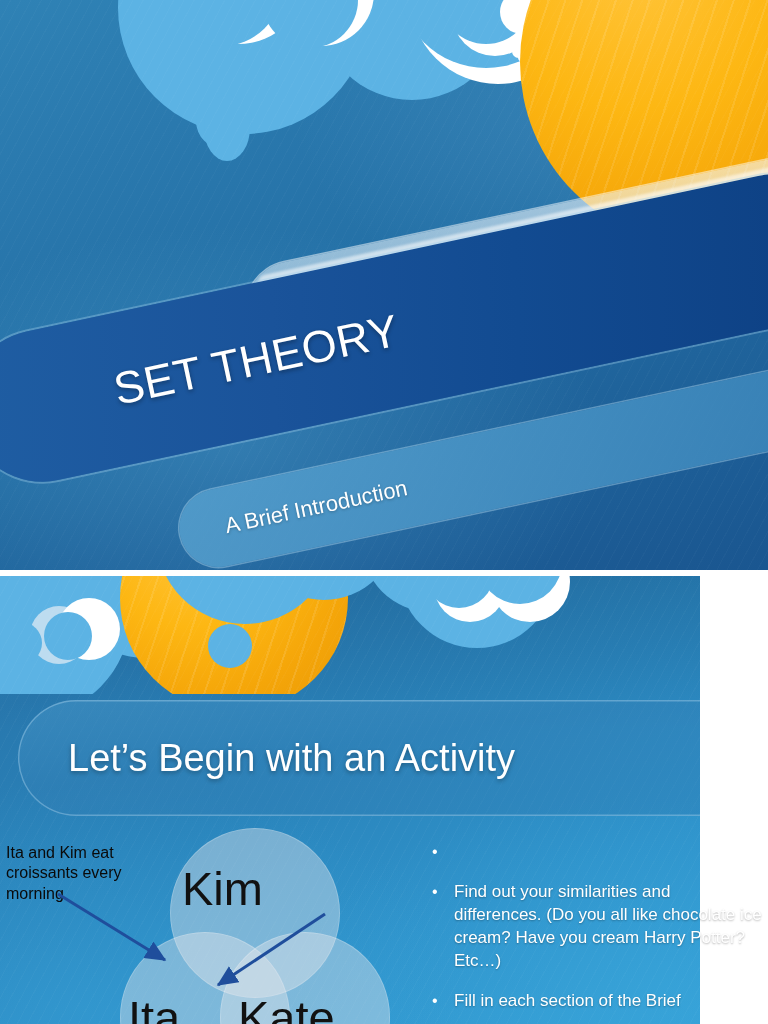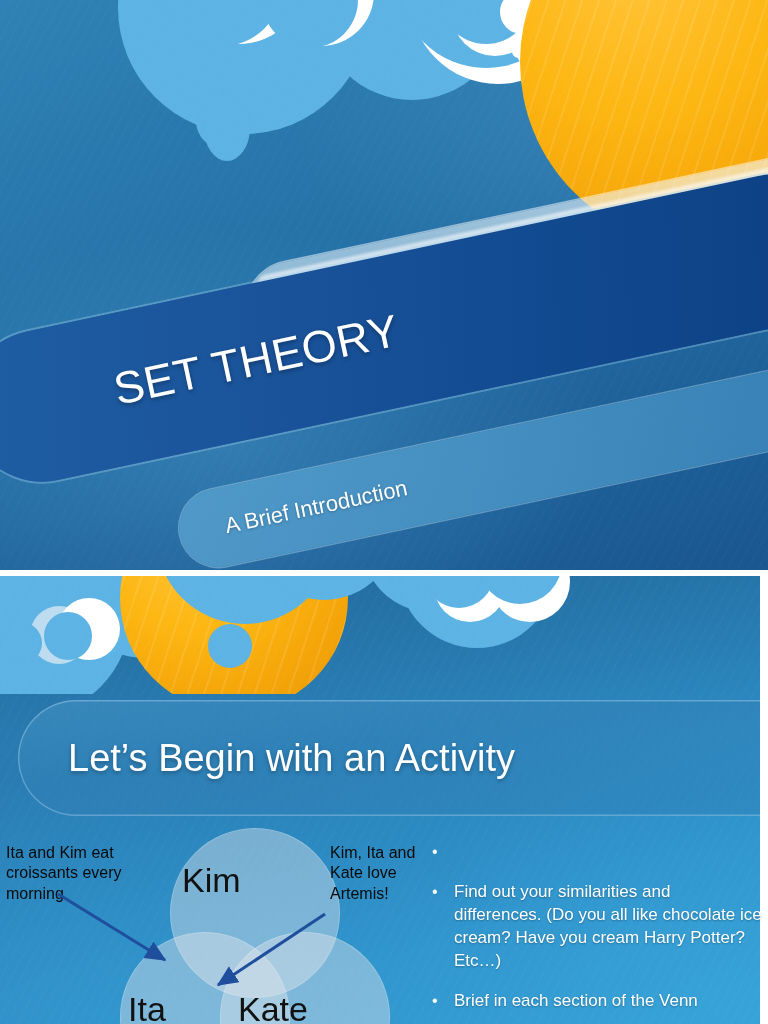--- a/index.html
+++ b/index.html
@@ -147,21 +147,21 @@
     position: absolute;
     left: 0; top: 570px;
     width: 768px; height: 6px;
     background: #ffffff;
   }
 
   
   .slide2 {
     position: absolute;
     left: 0; top: 576px;
-    width: 760px; height: 448px;
+    width: 700px; height: 448px;
     overflow: hidden;
     background: linear-gradient(158deg, #2b7dB2 0%, #2878ae 18%, #2a84bb 45%, #2f93cb 72%, #35a0d6 100%);
   }
   .s2-bg-sheen {
     position: absolute; inset: 0;
     background:
       radial-gradient(ellipse 80% 70% at 12% 96%, rgba(55,160,215,0.45), rgba(55,160,215,0) 72%),
       radial-gradient(ellipse 70% 60% at 92% 92%, rgba(60,170,222,0.38), rgba(60,170,222,0) 72%),
       linear-gradient(180deg, rgba(20,70,115,0.22) 0%, rgba(20,70,115,0) 34%);
   }
@@ -206,21 +206,21 @@
     border-radius: 50%;
     background: rgba(228,232,235,0.42);
     border: 1px solid rgba(255,255,255,0.20);
   }
   .venn-kim  { left: 50px;  top: 0px;   }
   .venn-ita  { left: 0px;   top: 104px; }
   .venn-kate { left: 100px; top: 104px; }
   .venn-label {
     position: absolute;
     color: #111111;
-    font-size: 34px;
+    font-size: 47px;
     white-space: nowrap;
   }
   .lbl-kim  { left: 182px; top: 861px; }
   .lbl-ita  { left: 128px; top: 990px; }
   .lbl-kate { left: 238px; top: 990px; }
 
   .note {
     position: absolute;
     color: #0a0a0a;
     font-size: 16px;
@@ -344,21 +344,20 @@
   <div class="venn">
     <div class="venn-circle venn-kim"></div>
     <div class="venn-circle venn-ita"></div>
     <div class="venn-circle venn-kate"></div>
   </div>
   <div class="venn-label lbl-kim">Kim</div>
   <div class="venn-label lbl-ita">Ita</div>
   <div class="venn-label lbl-kate">Kate</div>
 
   <div class="note note-left">Ita and Kim eat croissants every morning</div>
-  <div class="note note-right">Kim, Ita and Kate love Artemis!</div>
 
   <svg class="arrow-svg" viewBox="0 0 768 448">
     <defs>
       <marker id="ah" markerWidth="9" markerHeight="9" refX="6.5" refY="3.2" orient="auto">
         <path d="M0,0 L7,3.2 L0,6.4 Z" fill="#1f4e9c"></path>
       </marker>
     </defs>
     <line x1="58" y1="318" x2="165" y2="384" stroke="#1f4e9c" stroke-width="3" marker-end="url(#ah)"></line>
     <line x1="325" y1="338" x2="218" y2="409" stroke="#1f4e9c" stroke-width="3" marker-end="url(#ah)"></line>
   </svg>
@@ -366,17 +365,17 @@
   <div class="bullets">
     <div class="bullet-row">
       <span class="bullet-dot">•</span>
     </div>
     <div class="bullet-row">
       <span class="bullet-dot">•</span>
       <span class="bullet-text">Find out your similarities and differences. (Do you all like chocolate ice cream? Have you cream Harry Potter? Etc…)</span>
     </div>
     <div class="bullet-row">
       <span class="bullet-dot">•</span>
-      <span class="bullet-text">Brief in each section of the Venn</span>
+      <span class="bullet-text">Fill in each section of the Brief</span>
     </div>
   </div>
 
 </div>
 
 </body></html>

